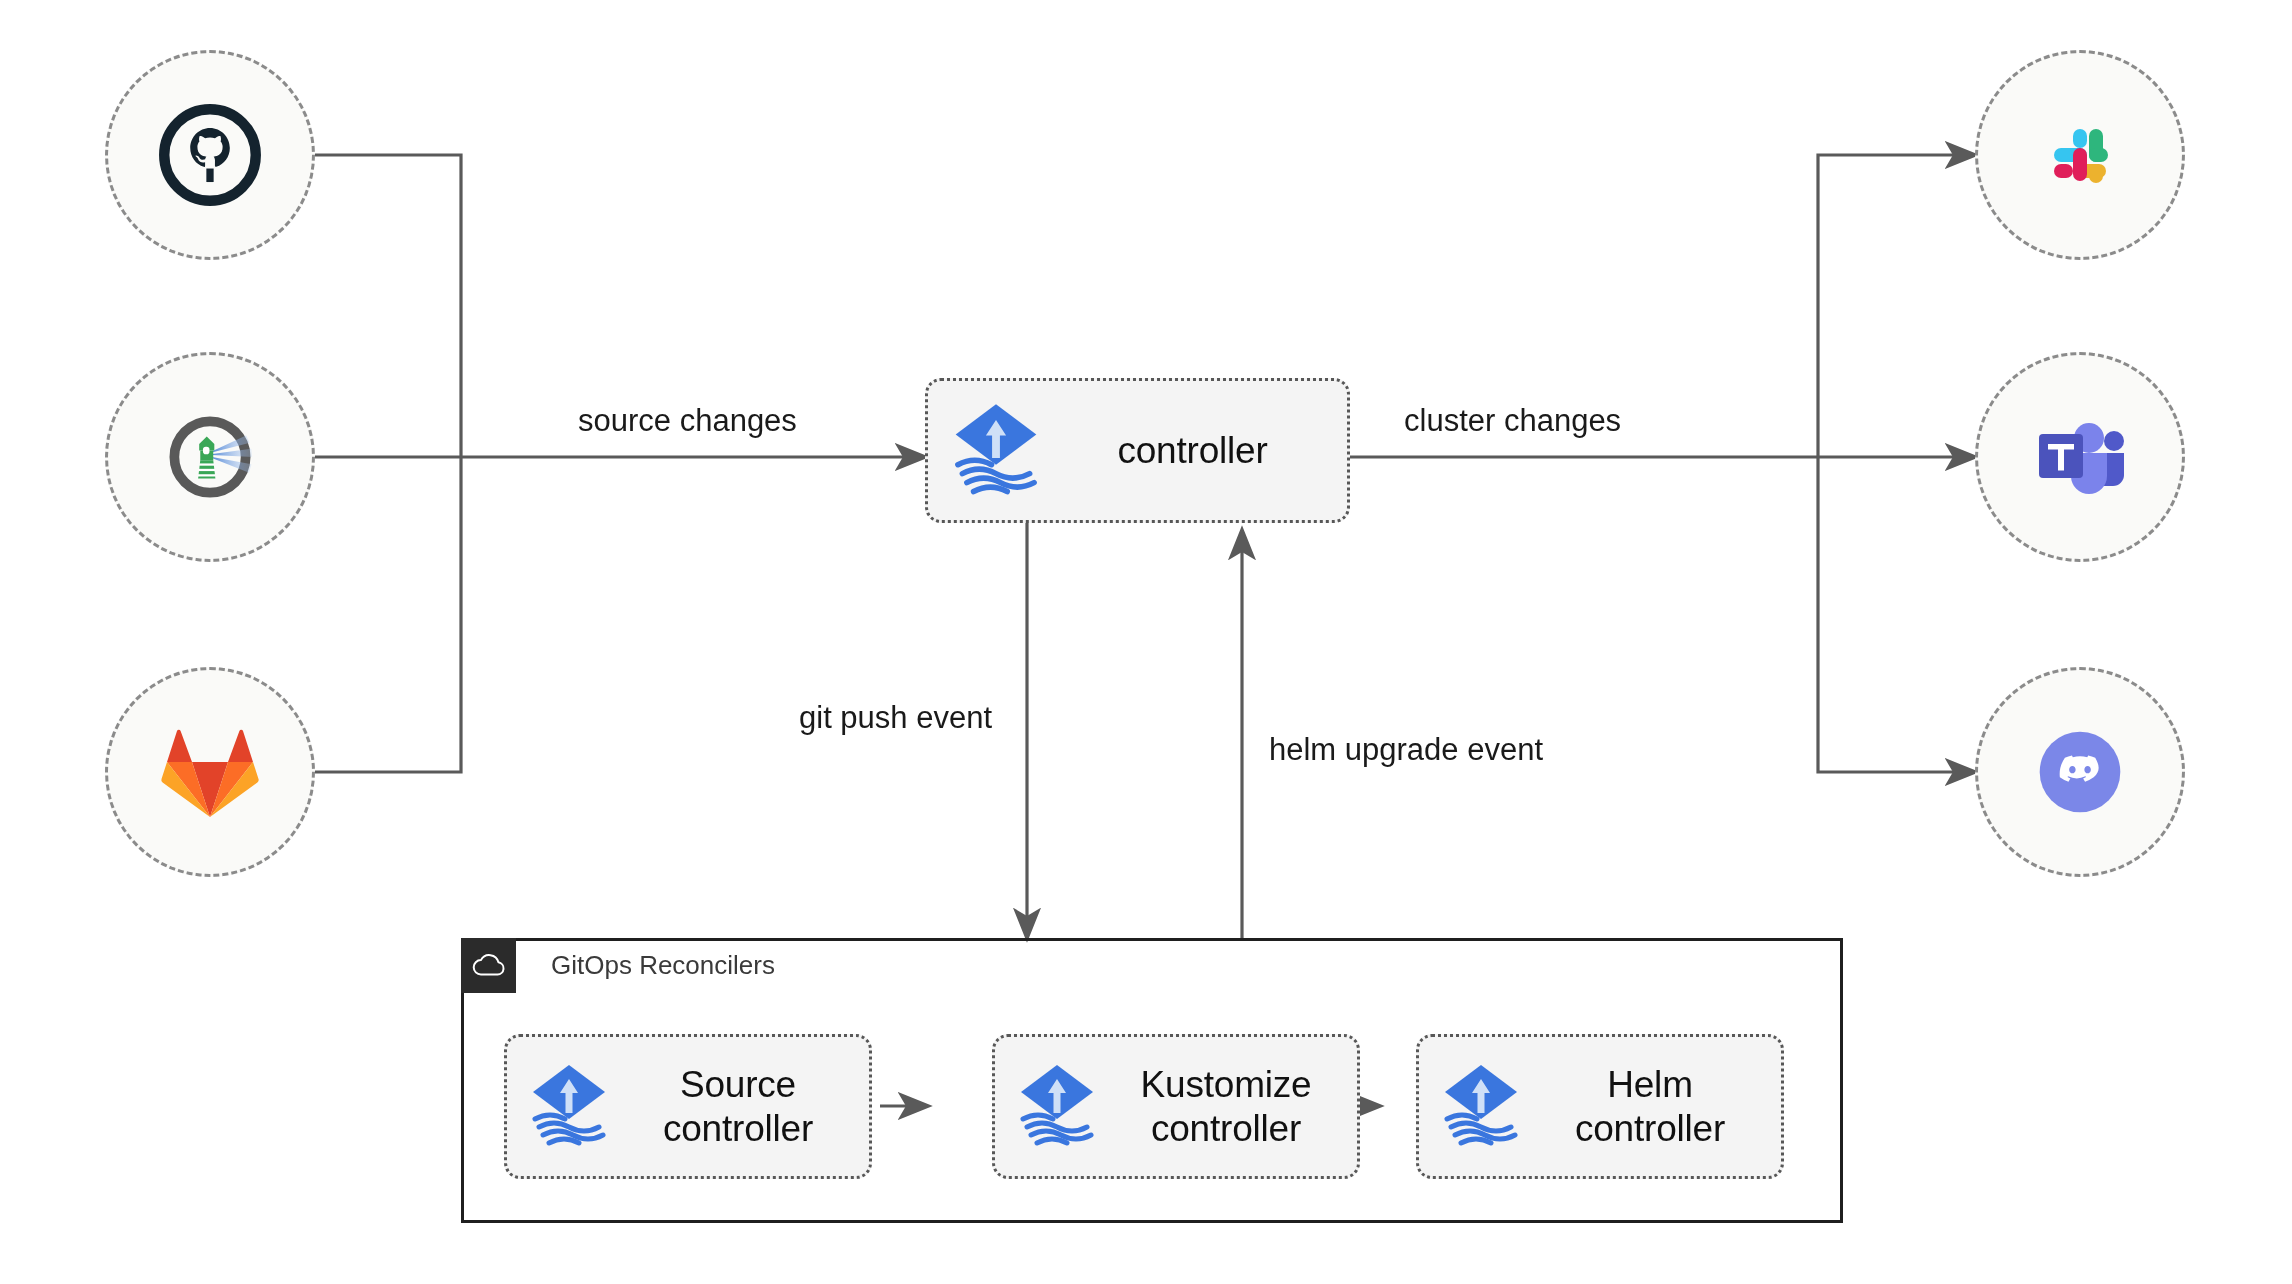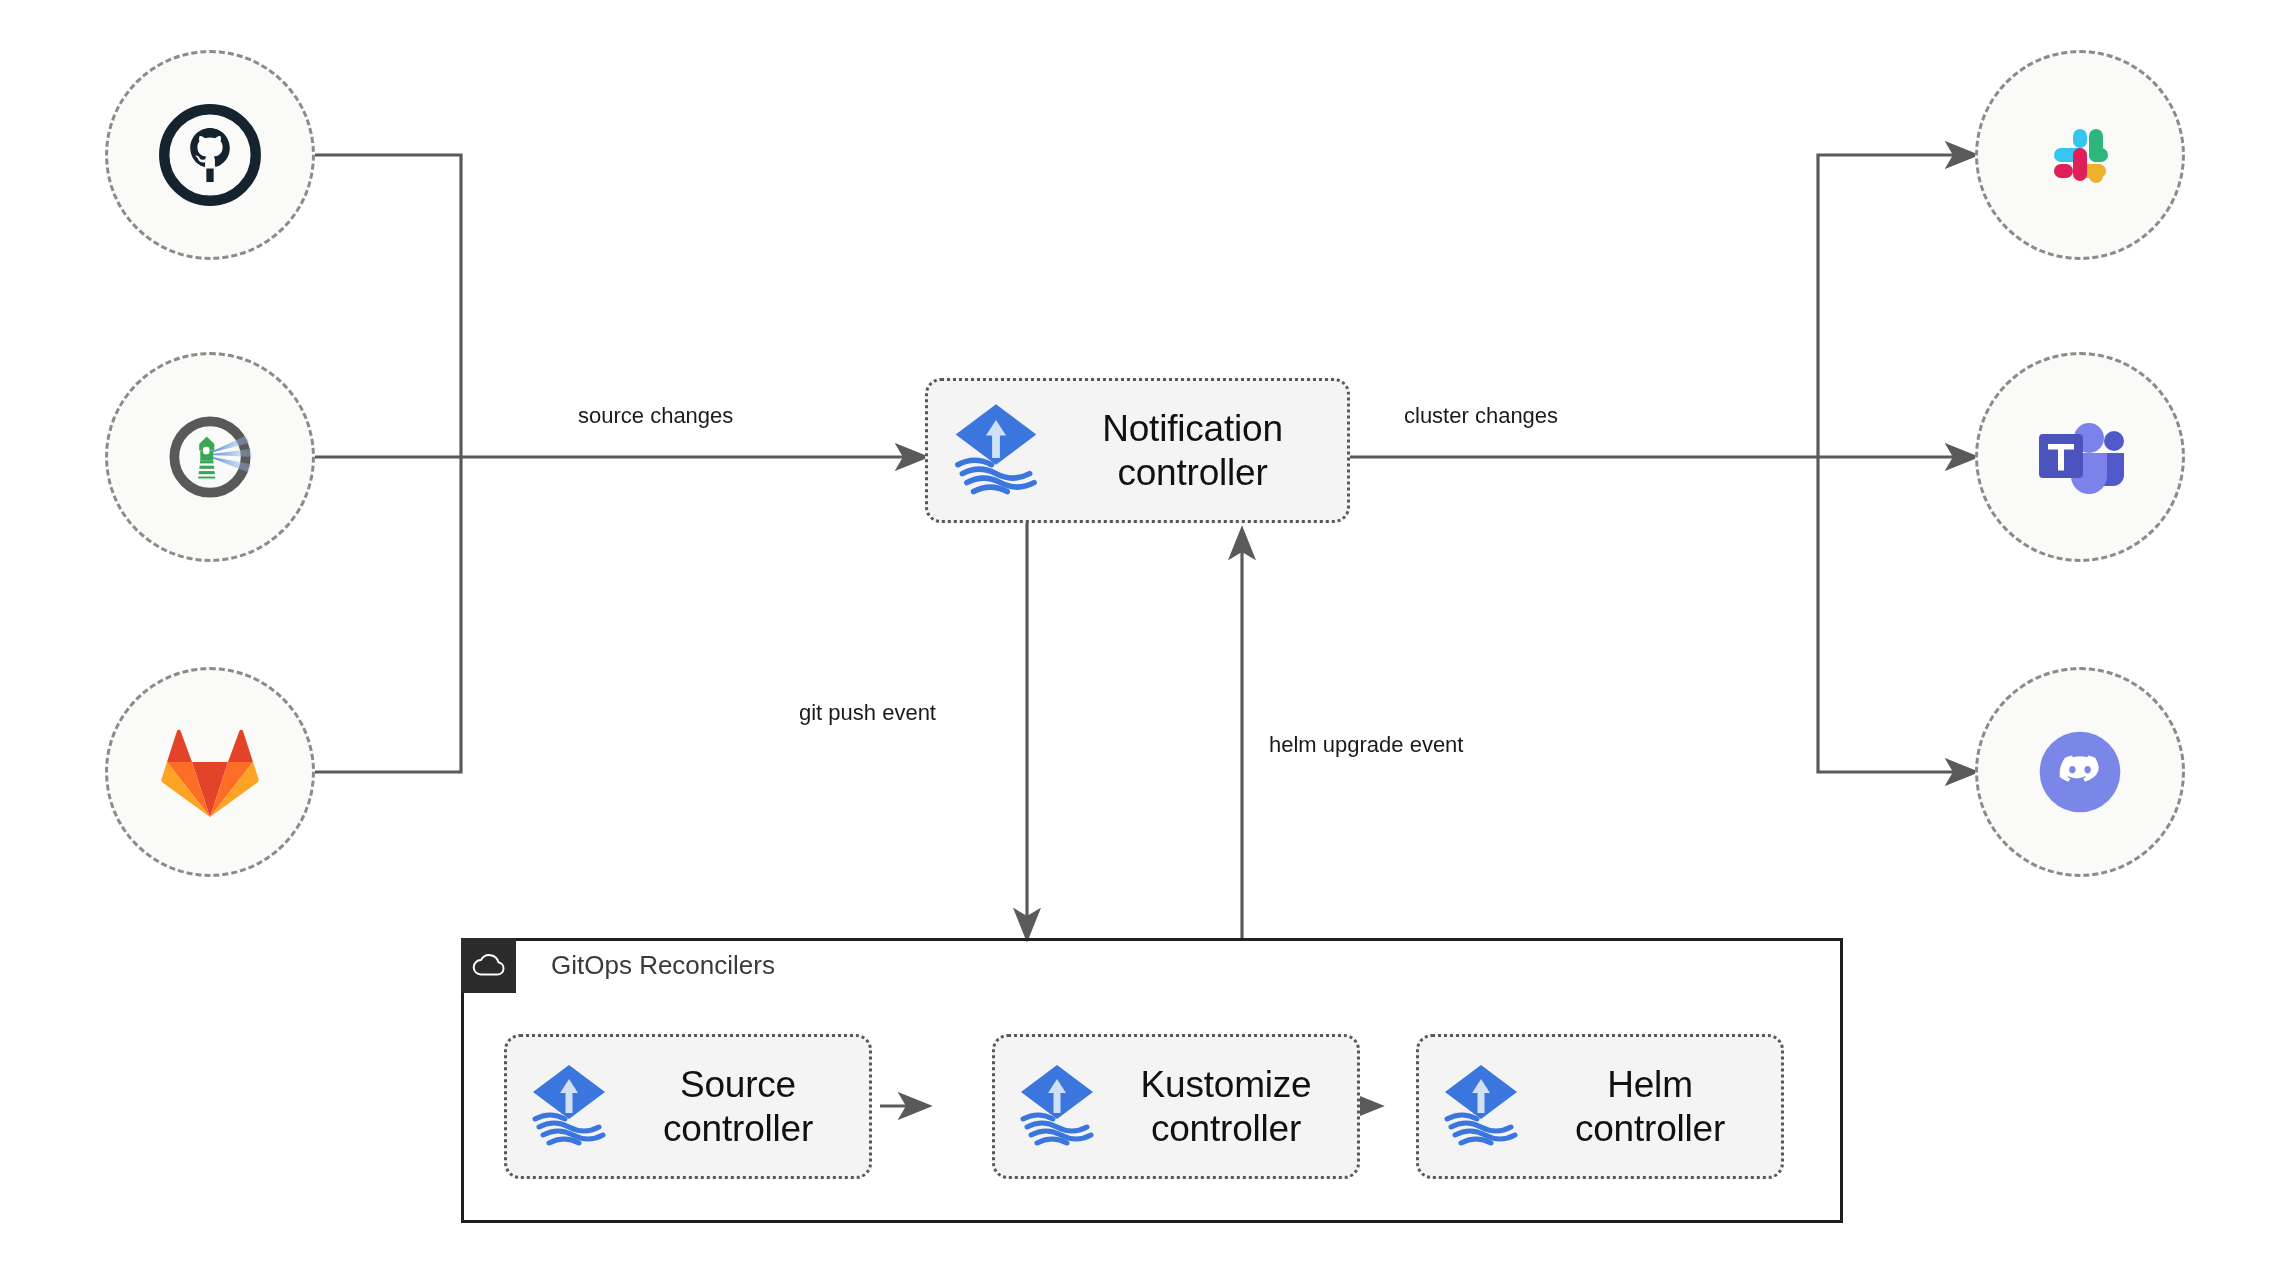--- a/index.html
+++ b/index.html
@@ -38,21 +38,21 @@
   #gitops-badge{
     width:55px;height:55px;background:#2b2b2b;display:flex;
     align-items:center;justify-content:center;
   }
   #gitops-title{
     font-size:26px;color:#3a3a3a;margin-left:35px;white-space:nowrap;
   }
 
   
   .edge-label{
-    position:absolute;font-size:22px;color:#1a1a1a;white-space:nowrap;
+    position:absolute;font-size:31px;color:#1a1a1a;white-space:nowrap;
   }
 </style>
 </head>
 <body>
 
 <div id="stage">
 
   <svg class="layer" viewBox="0 0 2292 1284" xmlns="http://www.w3.org/2000/svg">
     <defs>
       <marker id="arrow" markerWidth="12" markerHeight="12" refX="9.5" refY="5" orient="auto" markerUnits="strokeWidth">
@@ -150,21 +150,20 @@
         <path d="M50 24 L59 38 L53.5 38 L53.5 58 L46.5 58 L46.5 38 L41 38 Z" fill="#cfe0f7"></path>
         <g stroke="#3a76de" stroke-width="5" stroke-linecap="round" fill="none">
           <path d="M20 72 Q35 64 50 72 Q65 80 80 72"></path>
           <path d="M24 80 Q39 72 54 80 Q69 88 84 80"></path>
           <path d="M16 64 Q31 56 46 64"></path>
           <path d="M30 88 Q45 80 60 88"></path>
         </g>
       </svg>
     </div>
     <div class="ctrl-label">
-      <div>Notification</div>
       <div>controller</div>
     </div>
   </div>
 
   <div class="node" style="left:1975px;top:50px;">
     <div class="circle-node">
       <svg width="100" height="100" viewBox="0 0 100 100">
         <g>
           <rect x="24" y="43" width="33" height="14" rx="7" fill="#36c5f0"></rect>
           <rect x="43" y="24" width="14" height="19" rx="7" fill="#36c5f0"></rect>

